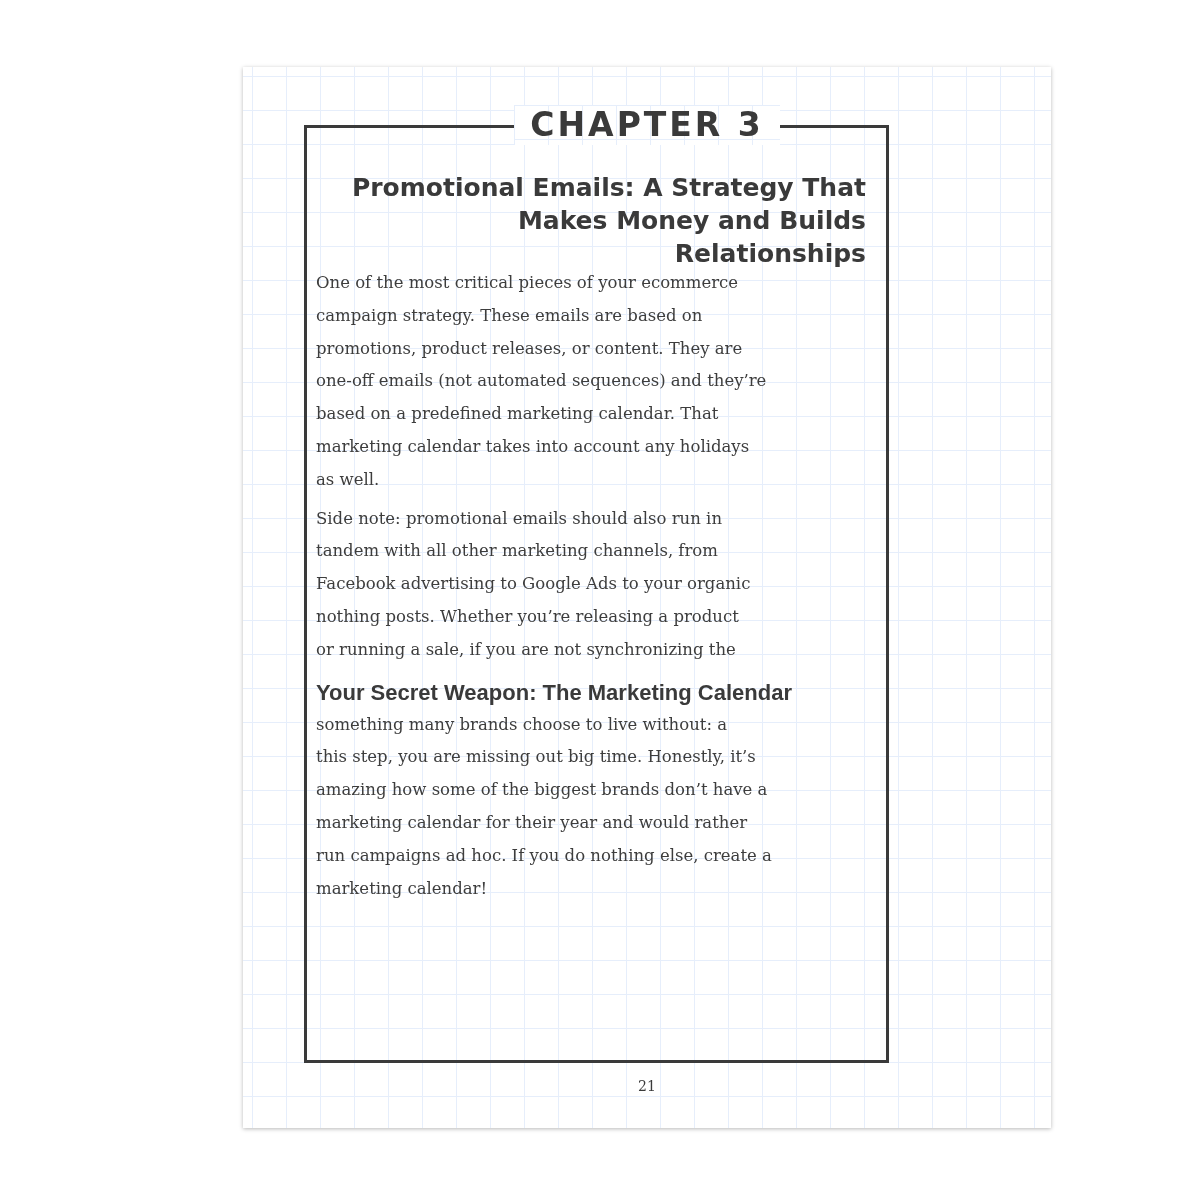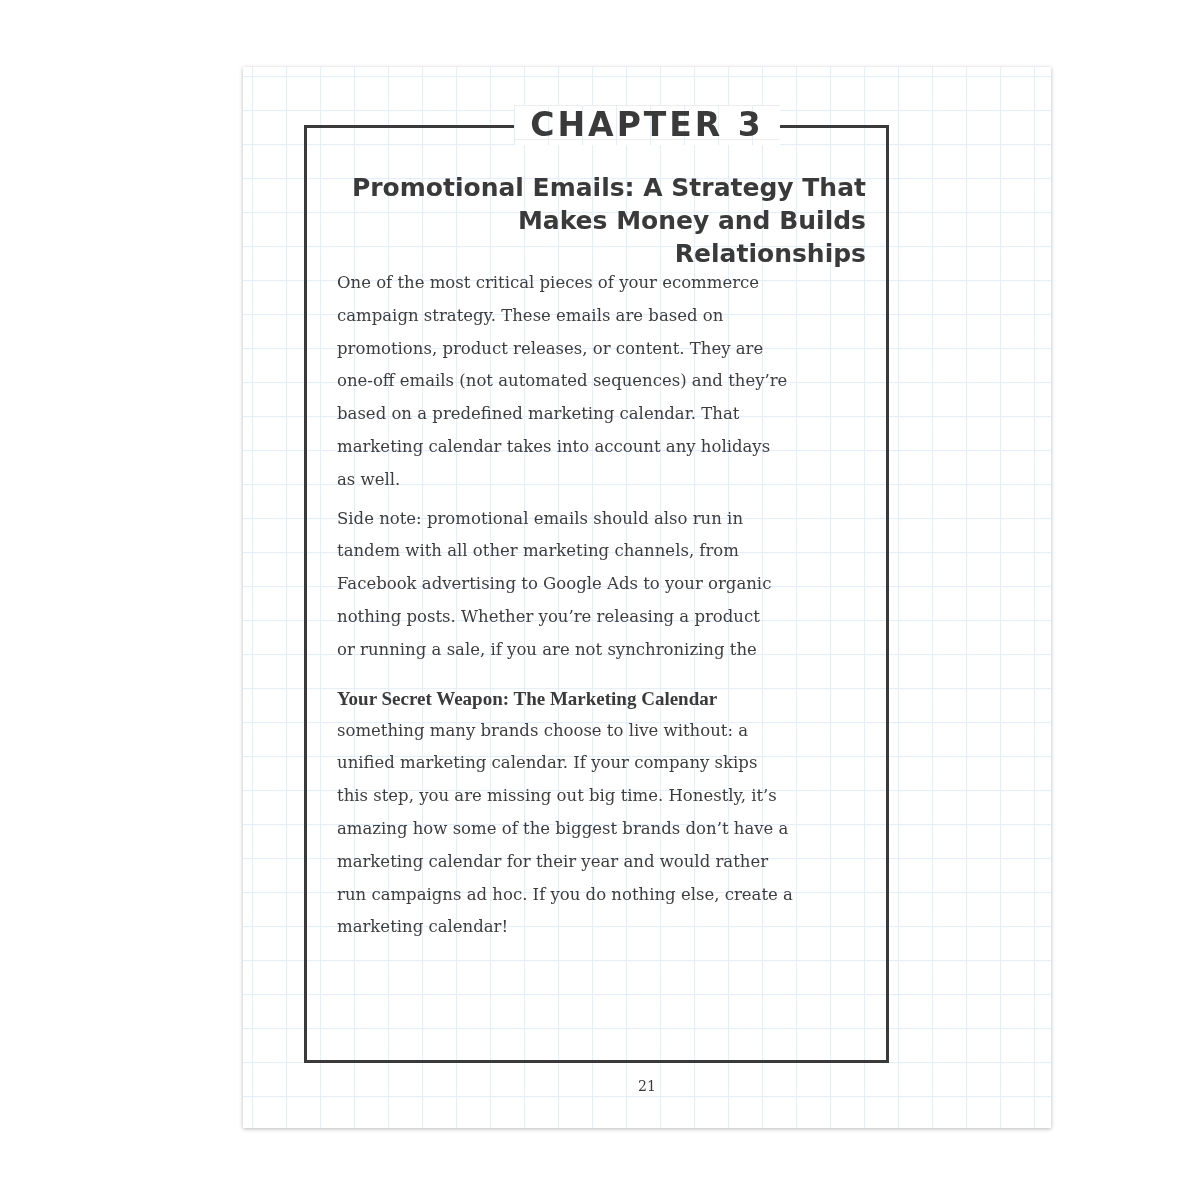--- a/index.html
+++ b/index.html
@@ -63,42 +63,42 @@
       text-align: right;
       font-family: "DejaVu Sans", sans-serif;
       font-weight: bold;
       font-size: 25px;
       line-height: 33px;
       color: #3a3a3a;
       margin: 0;
     }
     .body {
       position: absolute;
-      left: 94px;
+      left: 73px;
       width: 540px;
       top: 200px;
       font-family: "DejaVu Serif", serif;
       font-size: 16.5px;
       line-height: 32.8px;
       color: #3d3d3d;
     }
     .body p {
       margin: 0 0 6px 0;
     }
     .body .line {
       display: block;
       white-space: nowrap;
     }
     .subhead {
-      font-family: Liberation Serif, serif;
+      font-family: Liberation Sans, sans-serif;
       font-weight: bold;
-      font-size: 19px;
+      font-size: 22px;
       line-height: 32px;
       color: #3a3a3a;
-      margin: 16px 0 0 0;
+      margin: 10px 0 0 0;
       white-space: nowrap;
     }
     .page-number {
       position: absolute;
       left: 0;
       right: 0;
       top: 1011px;
       text-align: center;
       font-family: "DejaVu Serif", serif;
       font-size: 14px;
@@ -130,21 +130,20 @@
     <p>
       <span class="line">Side note: promotional emails should also run in</span>
       <span class="line">tandem with all other marketing channels, from</span>
       <span class="line">Facebook advertising to Google Ads to your organic</span>
       <span class="line">nothing posts. Whether you’re releasing a product</span>
       <span class="line">or running a sale, if you are not synchronizing the</span>
     </p>
     <h2 class="subhead">Your Secret Weapon: The Marketing Calendar</h2>
     <p>
       <span class="line">something many brands choose to live without: a</span>
-      <span class="line">unified marketing calendar. If your company skips</span>
       <span class="line">this step, you are missing out big time. Honestly, it’s</span>
       <span class="line">amazing how some of the biggest brands don’t have a</span>
       <span class="line">marketing calendar for their year and would rather</span>
       <span class="line">run campaigns ad hoc. If you do nothing else, create a</span>
       <span class="line">marketing calendar!</span>
     </p>
   </div>
 
   <div class="page-number">21</div>
 </div>

